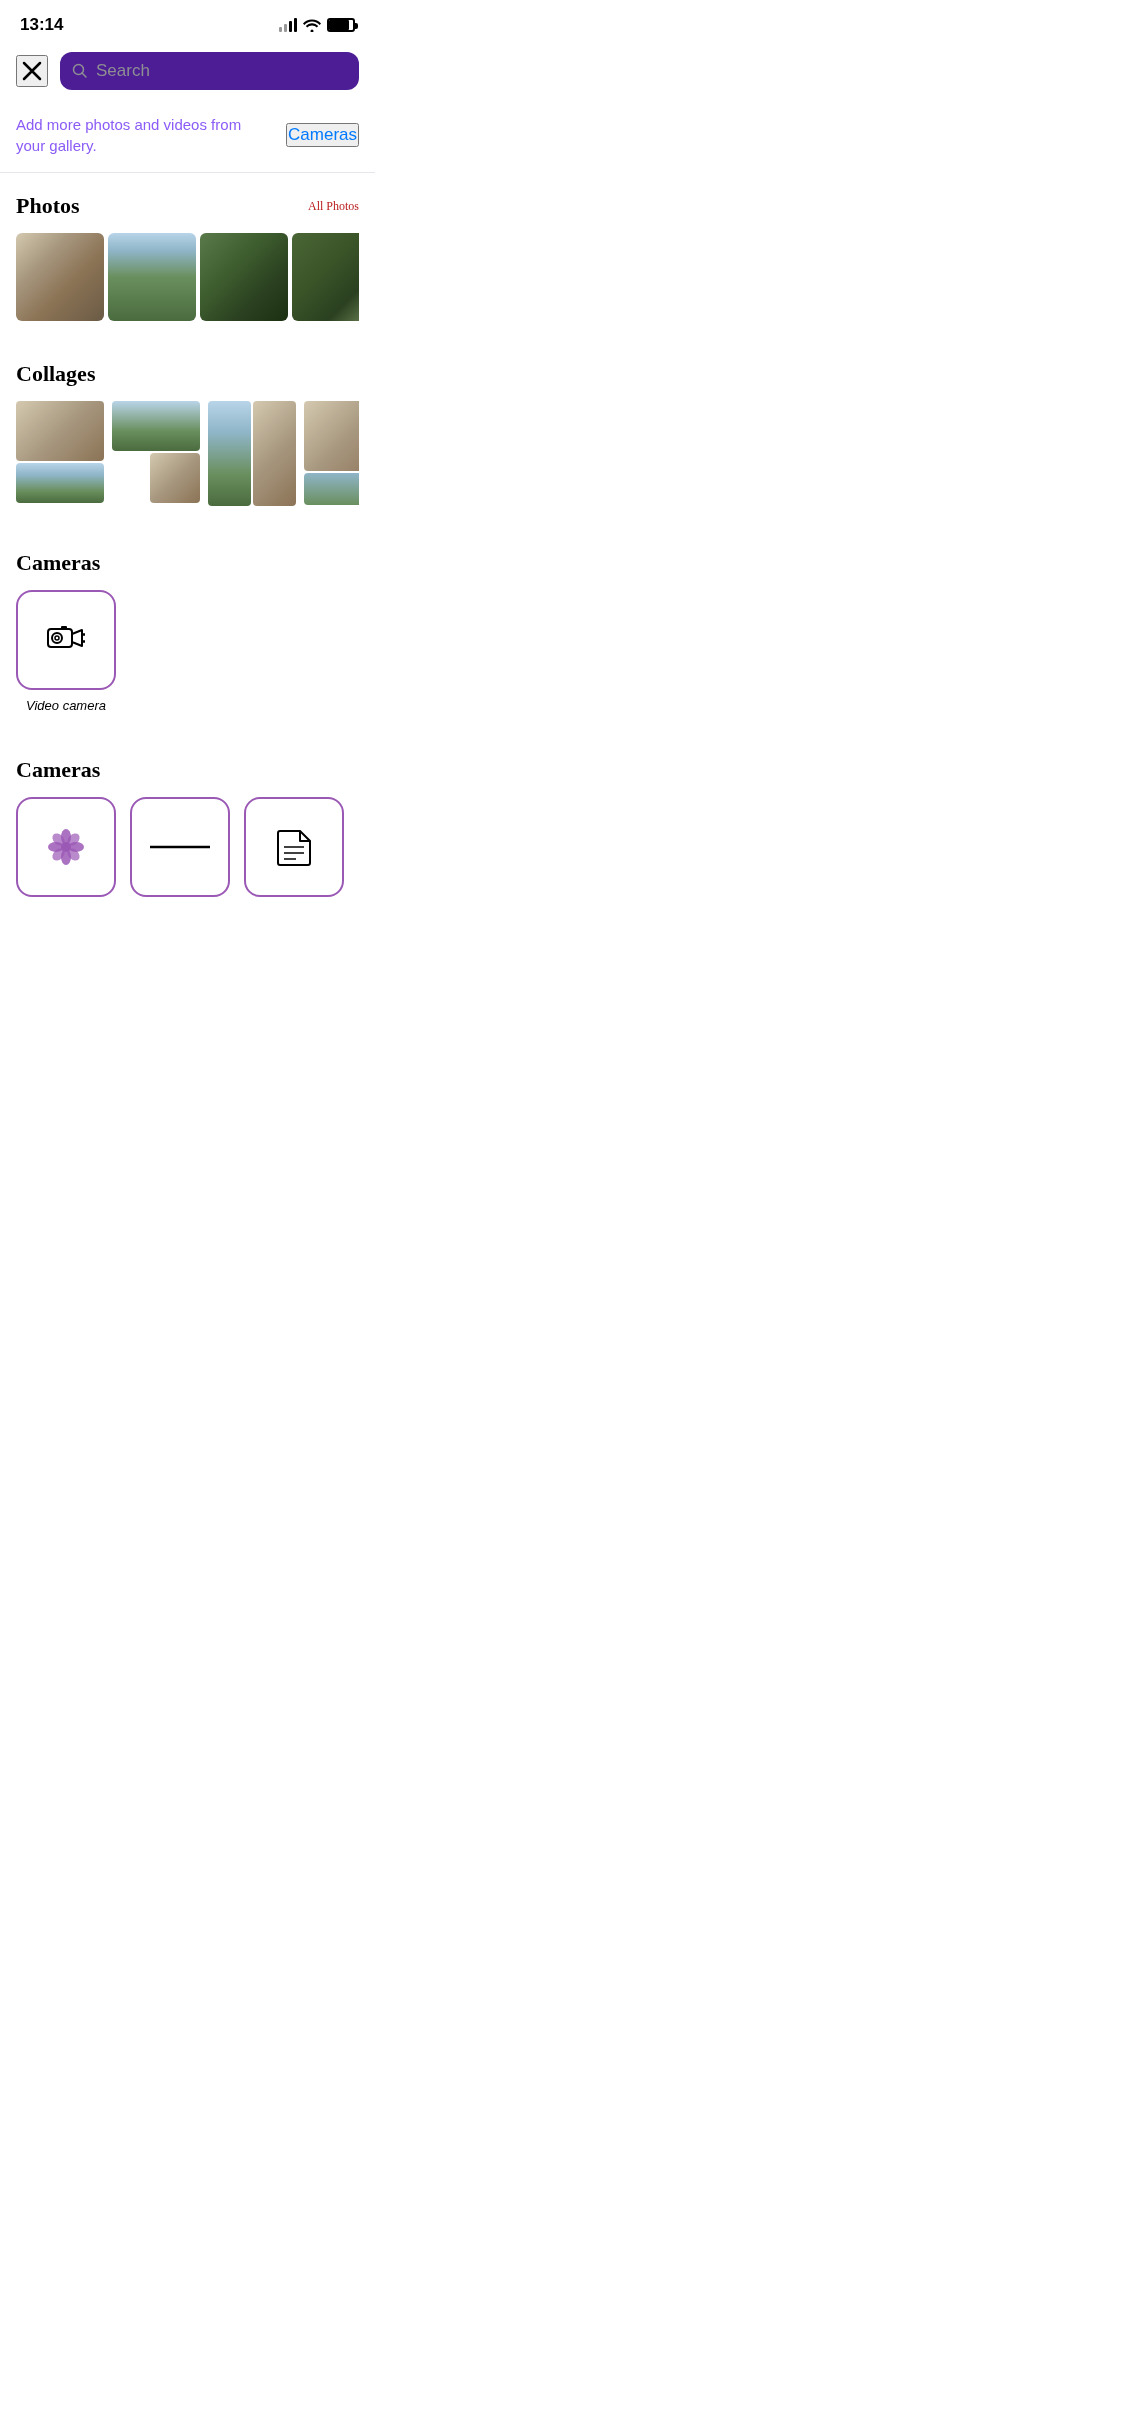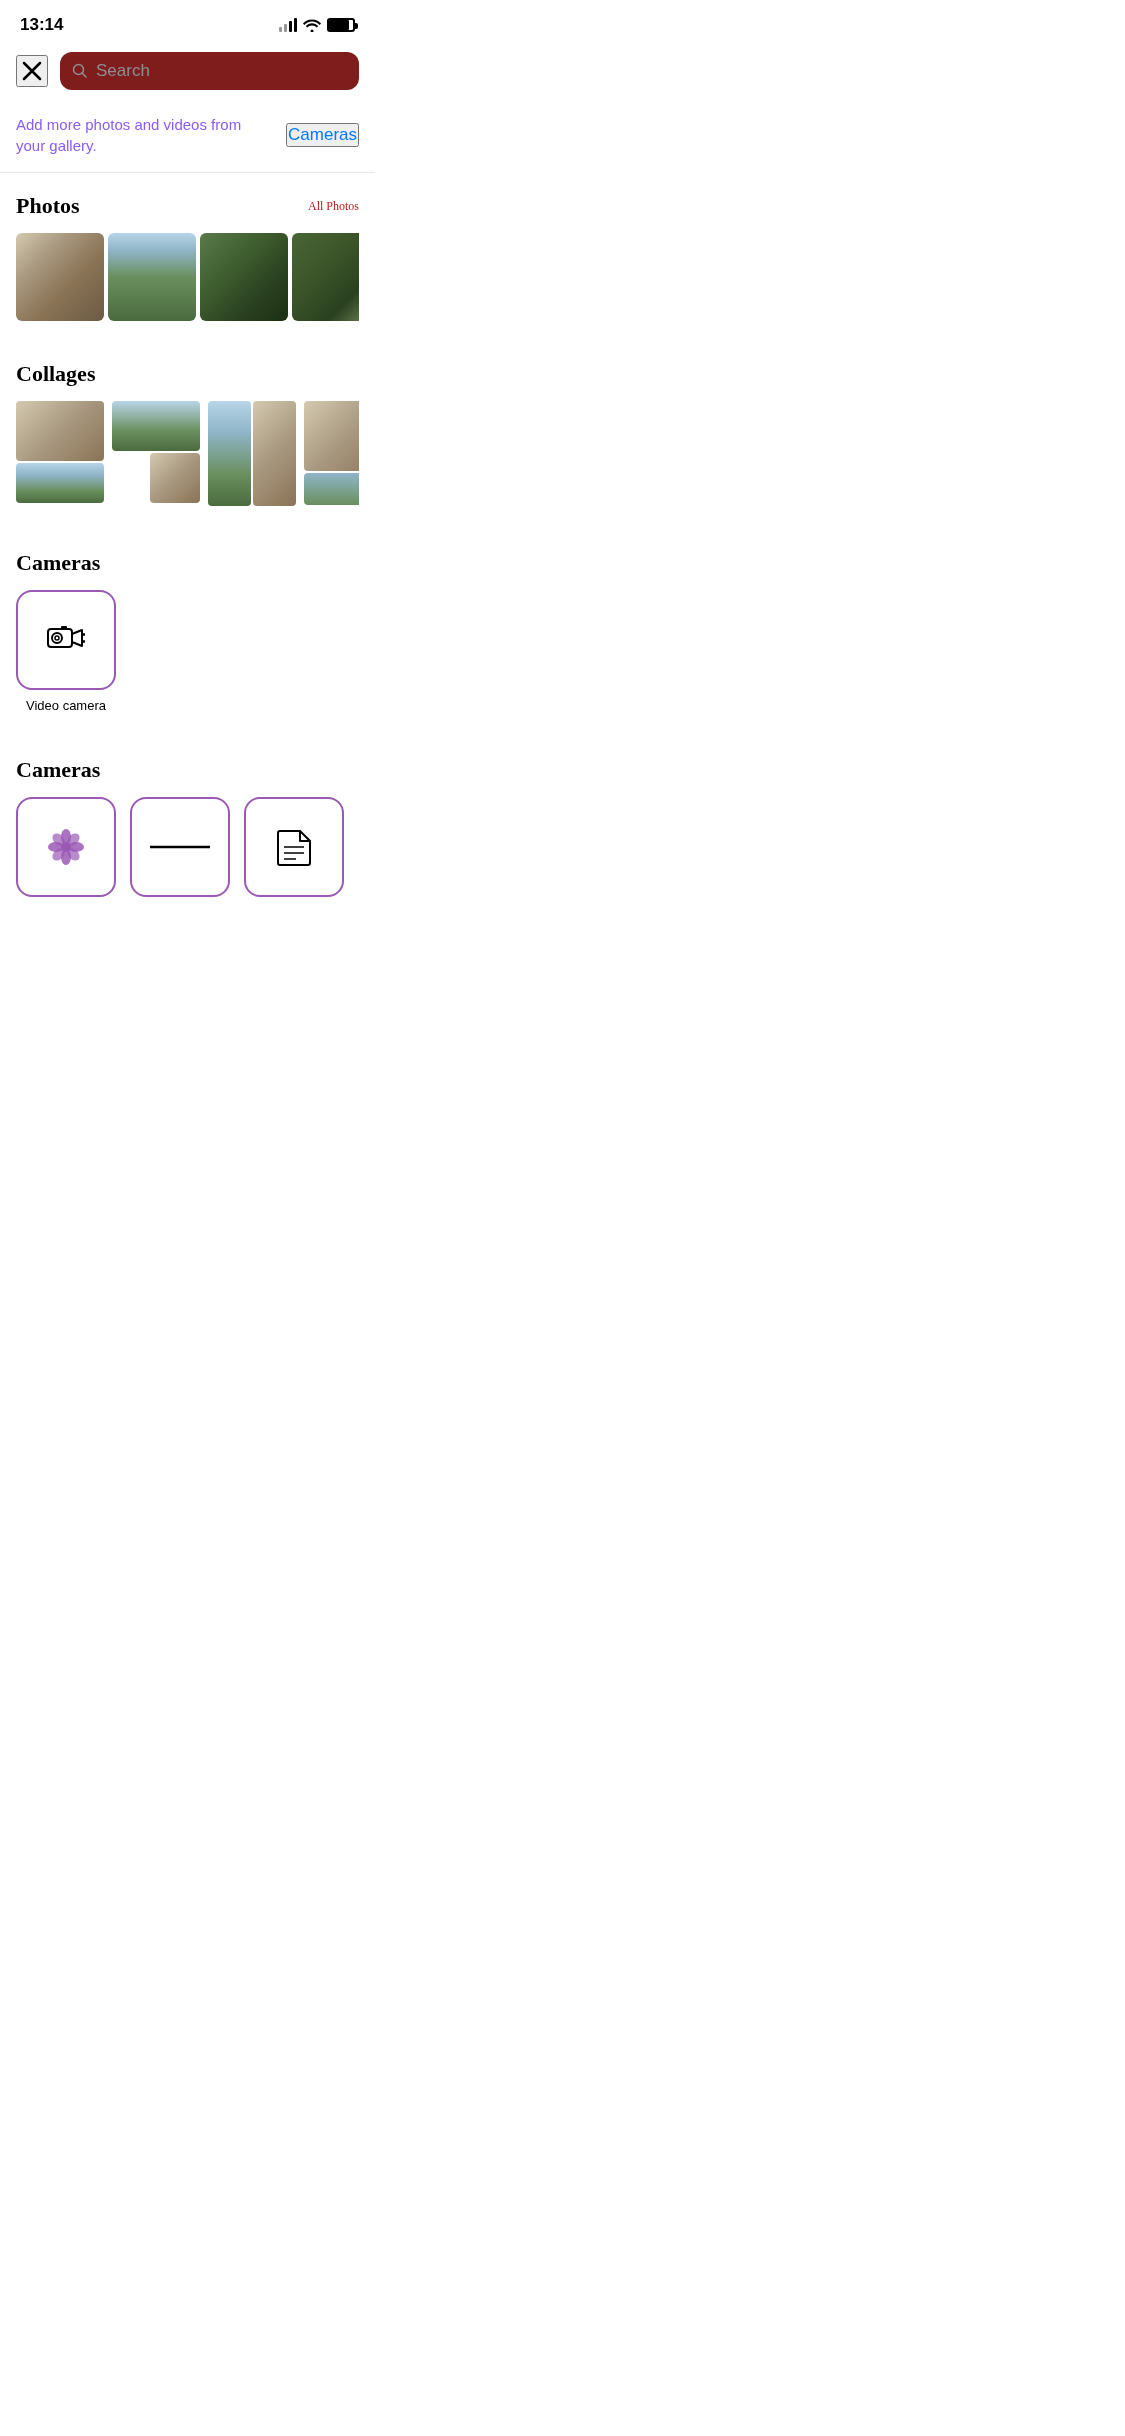--- a/index.html
+++ b/index.html
@@ -82,21 +82,21 @@
       justify-content: center;
       cursor: pointer;
       flex-shrink: 0;
     }
     .close-btn svg {
       width: 20px;
       height: 20px;
     }
     .search-bar {
       flex: 1;
-      background: #7f1d1d;
+      background: #4c1d95;
       border-radius: 12px;
       height: 38px;
       display: flex;
       align-items: center;
       padding: 0 12px;
       gap: 8px;
     }
     .search-bar-text {
       color: #8e8e93;
       font-size: 17px;
@@ -271,20 +271,21 @@
       display: flex;
       gap: 14px;
       flex-wrap: wrap;
     }
     .camera-item {
       display: flex;
       flex-direction: column;
       align-items: center;
       gap: 8px;
       cursor: pointer;
+      font-style: italic;
     }
     .camera-box {
       width: 100px;
       height: 100px;
       border: 2px solid #9b59b6;
       border-radius: 16px;
       display: flex;
       align-items: center;
       justify-content: center;
     }

